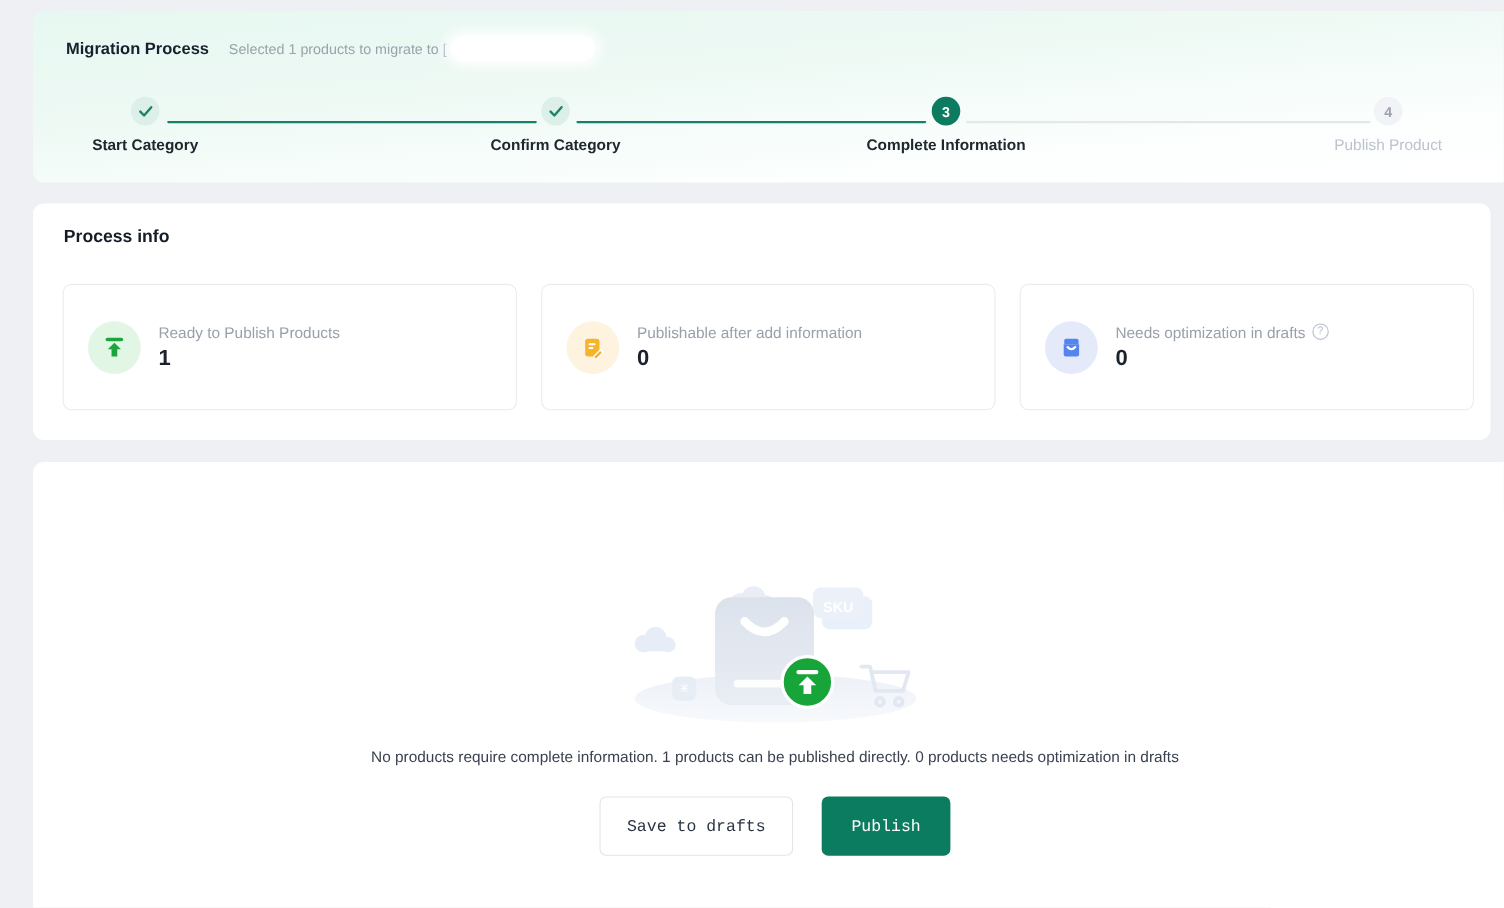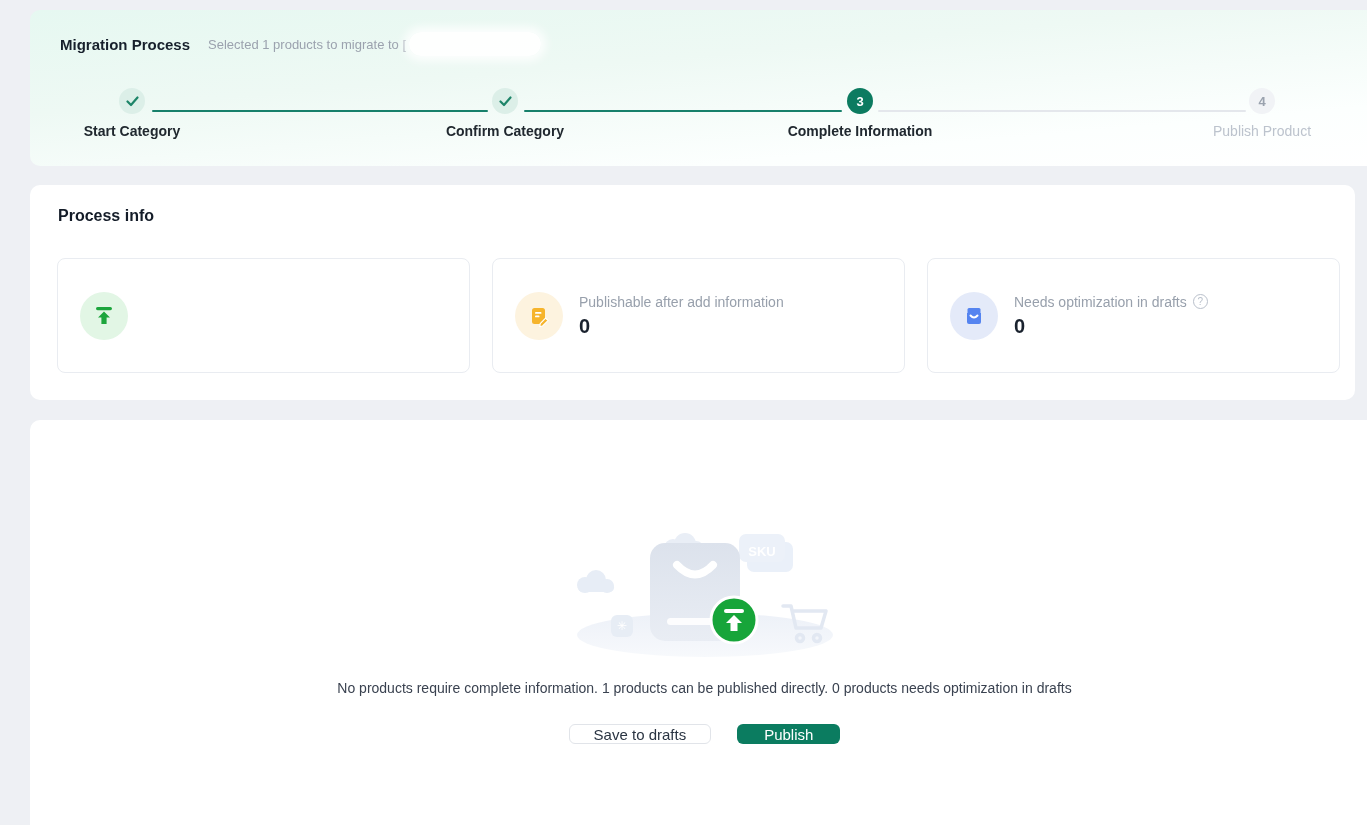--- a/index.html
+++ b/index.html
@@ -72,22 +72,22 @@
 
   
   .empty-card {
     position:absolute; left:30px; top:420px; right:-12px; bottom:-12px;
     background:#ffffff; border-radius:10px;
   }
   .illustration { display:block; margin:90px auto 0; }
   .empty-message { text-align:center; font-size:14px; color:#3a4250; margin-top:20px; }
   .btn-row { display:flex; justify-content:center; gap:26px; margin-top:28px; }
   .btn {
-    height:20px; border-radius:6px; font-size:15px;
-    font-family:Liberation Sans, sans-serif; cursor:pointer;
+    height:54px; border-radius:6px; font-size:15px;
+    font-family:Liberation Mono, monospace; cursor:pointer;
   }
   .btn-secondary { background:#ffffff; border:1px solid #e1e4e9; color:#2a3442; padding:0 24px; }
   .btn-primary   { background:#0b7c60; border:none; color:#ffffff; padding:0 27px; }
 </style>
 </head>
 <body>
 
 <div class="header-card">
   <div class="header-title-row">
     <span class="header-title">Migration Process</span>
@@ -132,20 +132,26 @@
 
 <div class="product-info-card">
   <div class="section-title">Process info</div>
 
   <div class="stat-card" style="left:27px;">
     <div class="stat-icon-circle" style="background:#e2f6e5;">
       <svg width="22" height="22" viewBox="0 0 22 22">
         <rect x="3" y="2" width="16" height="3.2" rx="1.6" fill="#1da53d"></rect>
         <path d="M11 6.5 L17 12.5 L13.6 12.5 L13.6 19 L8.4 19 L8.4 12.5 L5 12.5 Z" fill="#1da53d"></path>
       </svg>
+    </div>
+    <div class="stat-text">
+      <div class="stat-label">
+        <span>Ready to Publish Products</span>
+      </div>
+      <div class="stat-value">1</div>
     </div>
   </div>
 
   <div class="stat-card" style="left:462px;">
     <div class="stat-icon-circle" style="background:#fdf3df;">
       <svg width="22" height="22" viewBox="0 0 22 22">
         <rect x="4" y="3" width="13" height="16" rx="2.5" fill="#f6b42c"></rect>
         <rect x="7" y="7" width="6.5" height="1.8" rx="0.9" fill="#ffffff"></rect>
         <rect x="7" y="10.5" width="4.5" height="1.8" rx="0.9" fill="#ffffff"></rect>
         <path d="M12.2 18.6 L17.6 13.2 L20 15.6 L14.6 21 L11.7 21.5 Z" fill="#f6b42c" stroke="#ffffff" stroke-width="1.2"></path>

